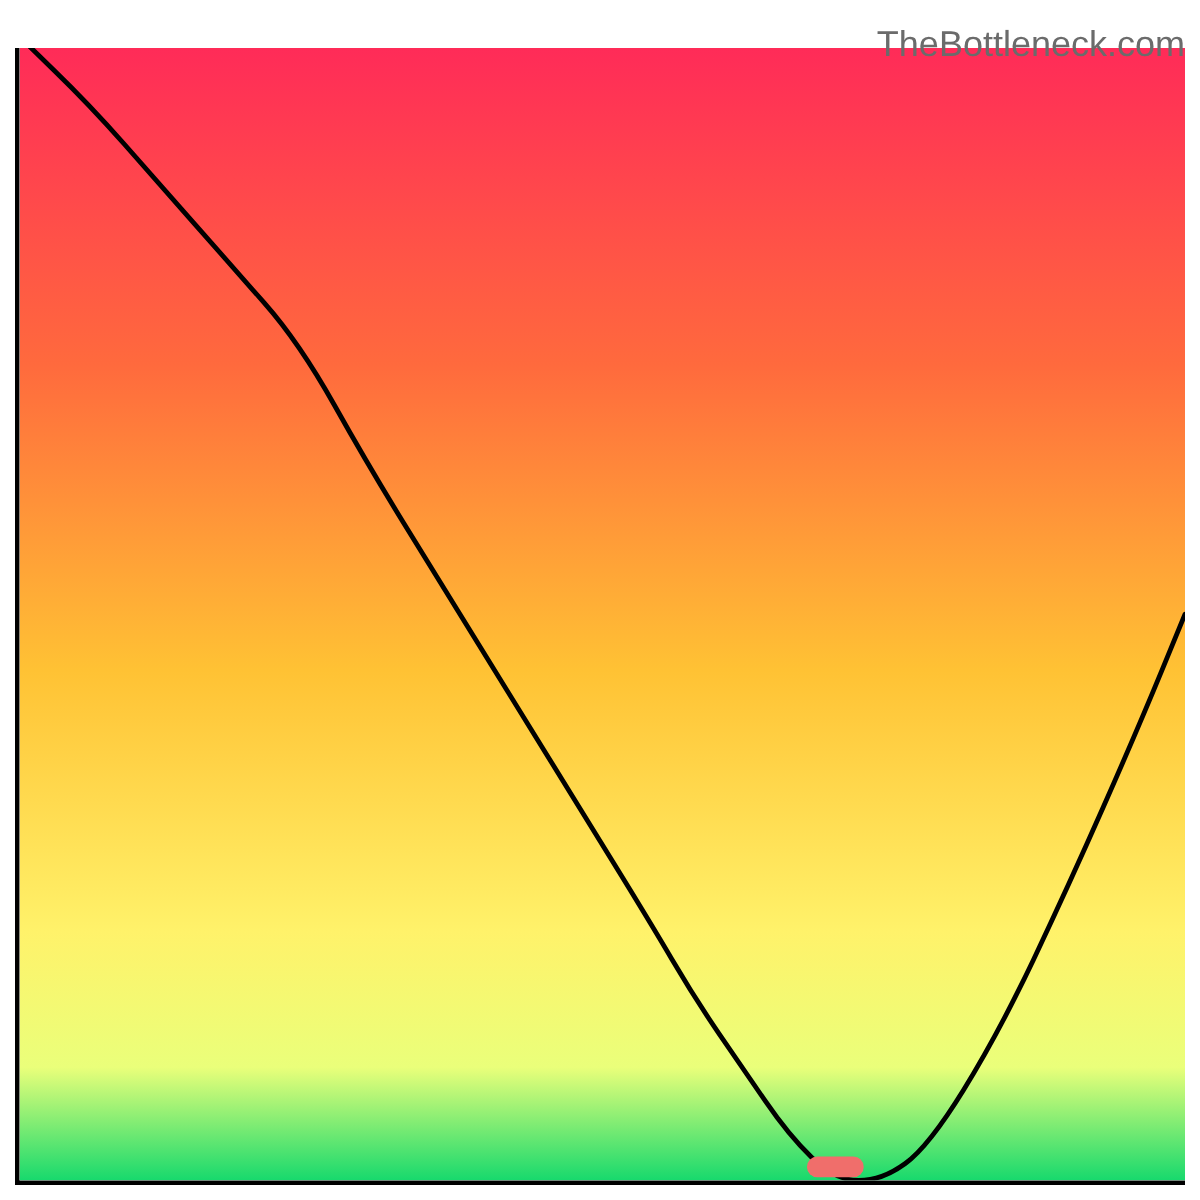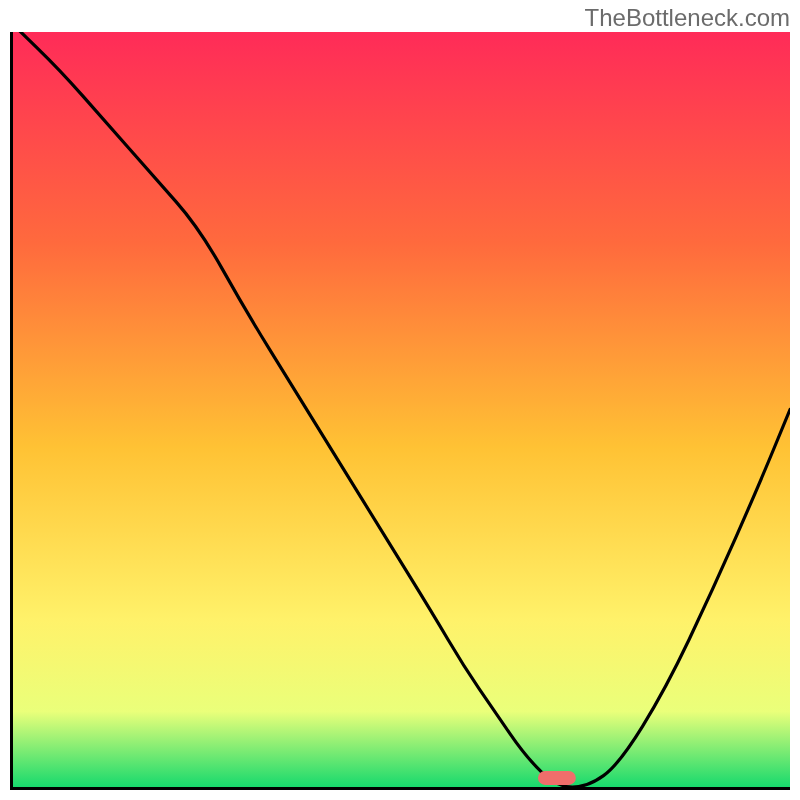--- a/index.html
+++ b/index.html
@@ -11,21 +11,21 @@
     background: #ffffff;
     font-family: Arial, Helvetica, sans-serif;
   }
   .wrap {
     position: relative;
     width: 800px;
     height: 800px;
   }
   .watermark {
     position: absolute;
-    top: 4px;
+    top: 16px;
     right: 10px;
     font-size: 24px;
     font-weight: 500;
     color: #6b6b6b;
     letter-spacing: 0px;
     z-index: 5;
     user-select: none;
   }
   .plot {
     position: absolute;

